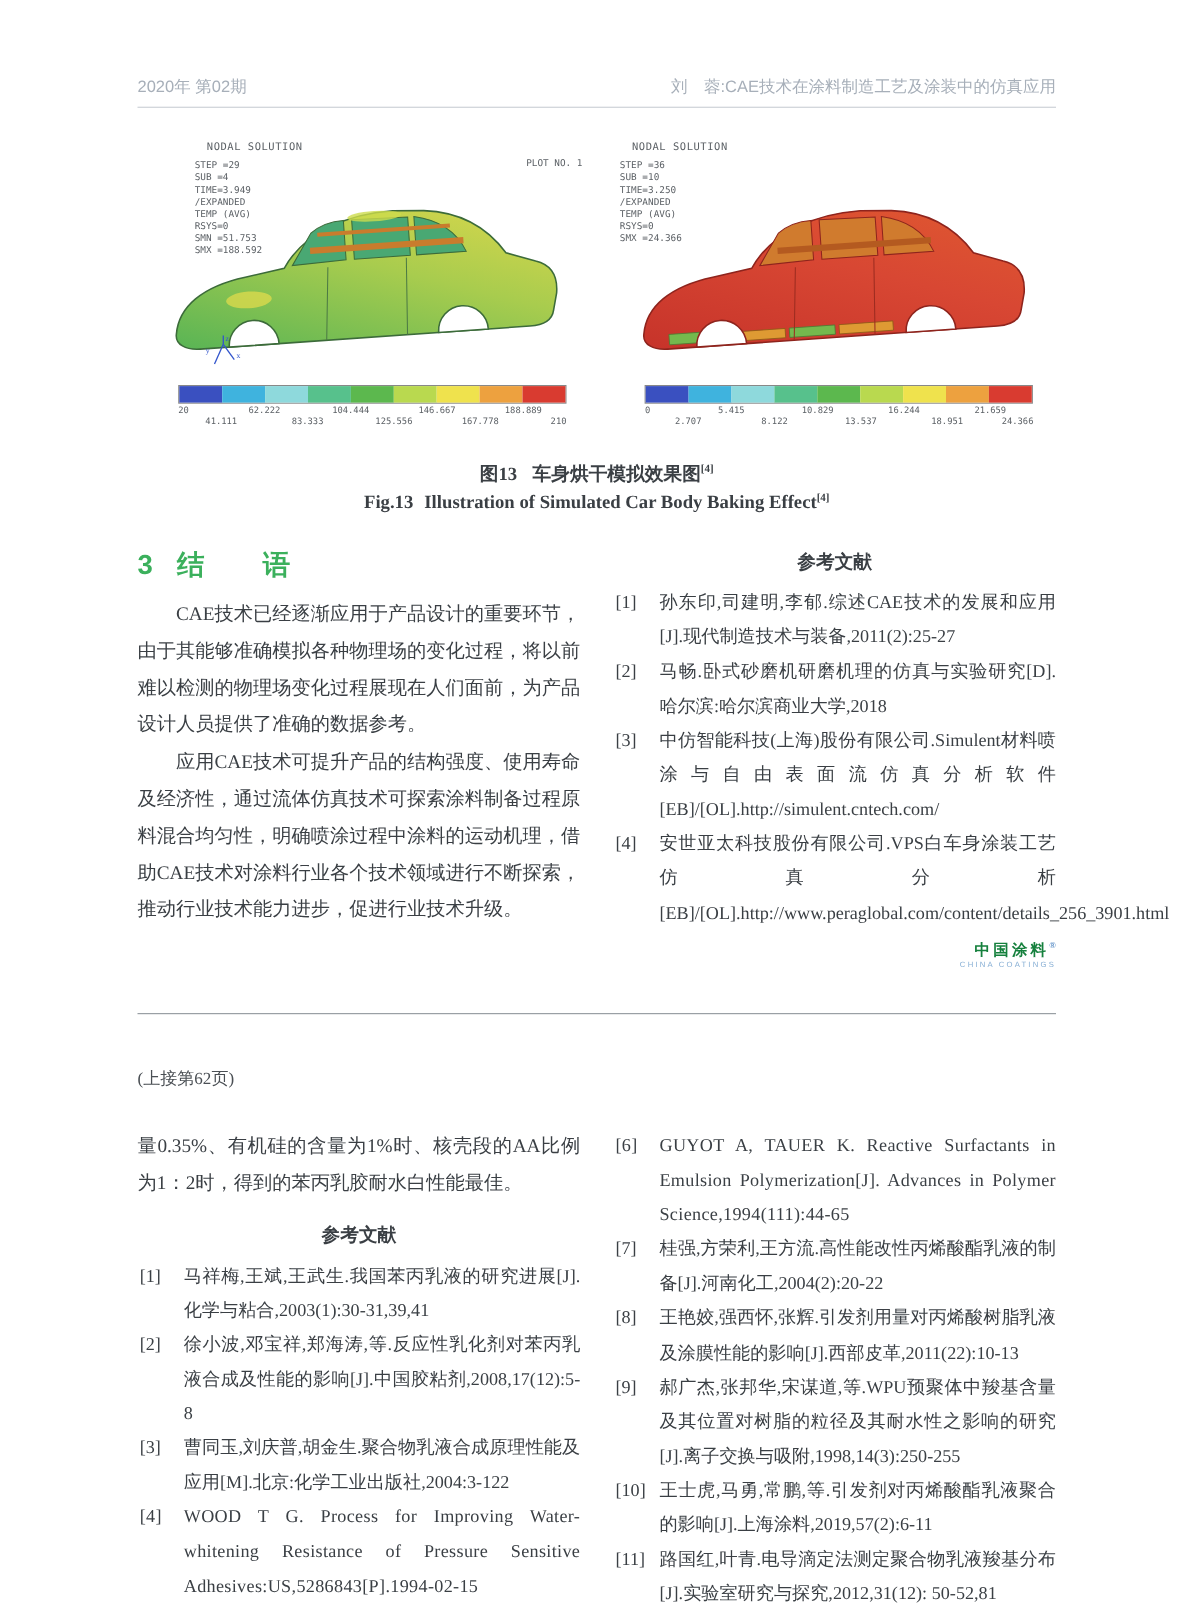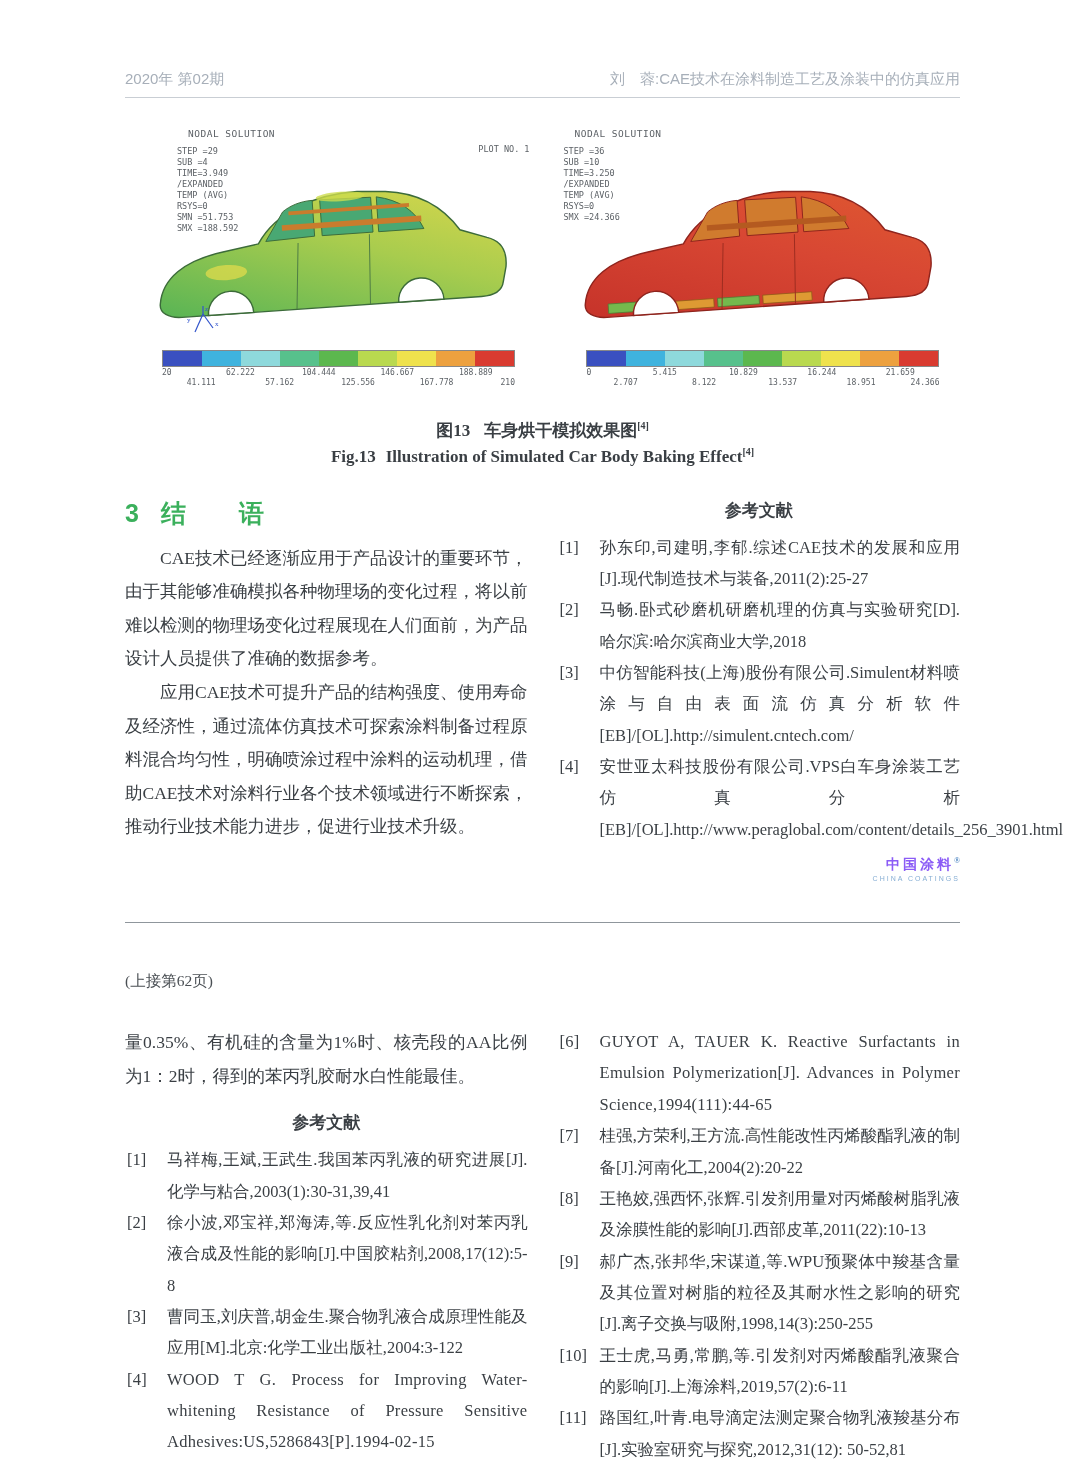--- a/index.html
+++ b/index.html
@@ -50,21 +50,21 @@
   .ref-head{text-align:center;font-weight:bold;font-size:17px;margin:4px 0 10px 0;}
   .ref{position:relative;padding-left:42px;font-size:16.5px;line-height:1.9;text-align:justify;}
   .ref .num{position:absolute;left:2px;top:0;}
   .ref.en{letter-spacing:.3px;}
 
   .divider{border:none;border-top:1px solid #8f969c;margin:40px 0 0 0;}
   .cont-note{margin-top:48px;font-size:15.5px;color:#4a4f54;}
 
   
   .logo{text-align:right;margin-top:10px;}
-  .logo-zh{color:#8b5cf6;font-weight:bold;font-size:14px;letter-spacing:3px;font-family:Liberation Mono, monospace;}
+  .logo-zh{color:#15803d;font-weight:bold;font-size:14px;letter-spacing:3px;font-family:Liberation Mono, monospace;}
   .logo-mark{font-size:8px;vertical-align:super;color:#2a6db5;}
   .logo-en{color:#86aed4;font-size:7px;letter-spacing:2px;font-family:"Liberation Sans",sans-serif;margin-top:1px;}
 </style>
 </head>
 <body>
 
 <div class="page">
 
   <div class="hdr">
     <span>2020年 第02期</span>
@@ -134,21 +134,21 @@
           <div class="cb-cell" style="background: rgb(92, 184, 78);"></div>
           <div class="cb-cell" style="background: rgb(185, 217, 79);"></div>
           <div class="cb-cell" style="background: rgb(239, 226, 77);"></div>
           <div class="cb-cell" style="background: rgb(237, 161, 63);"></div>
           <div class="cb-cell" style="background: rgb(217, 59, 48);"></div>
         </div>
         <div class="cb-labels">
           <span class="cbl t first" style="left:0%">20</span>
           <span class="cbl b" style="left:11.11%">41.111</span>
           <span class="cbl t" style="left:22.22%">62.222</span>
-          <span class="cbl b" style="left:33.33%">57.162</span>
+          <span class="cbl b" style="left:33.33%">83.333</span>
           <span class="cbl t" style="left:44.44%">104.444</span>
           <span class="cbl b" style="left:55.56%">125.556</span>
           <span class="cbl t" style="left:66.67%">146.667</span>
           <span class="cbl b" style="left:77.78%">167.778</span>
           <span class="cbl t" style="left:88.89%">188.889</span>
           <span class="cbl b last" style="left:100%">210</span>
         </div>
       </div>
     </div>
 

